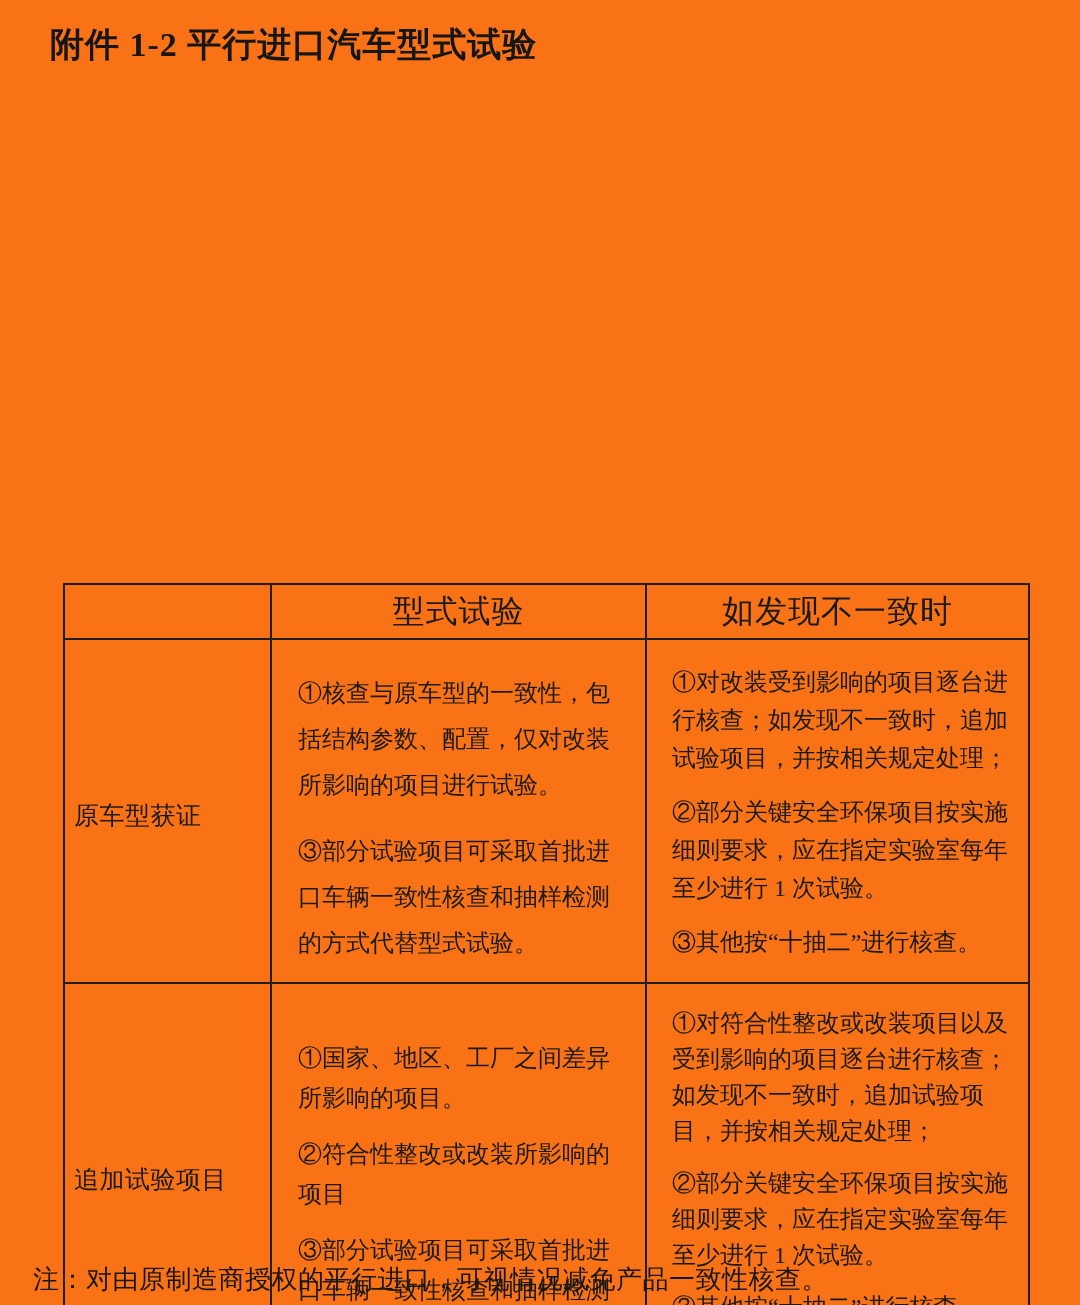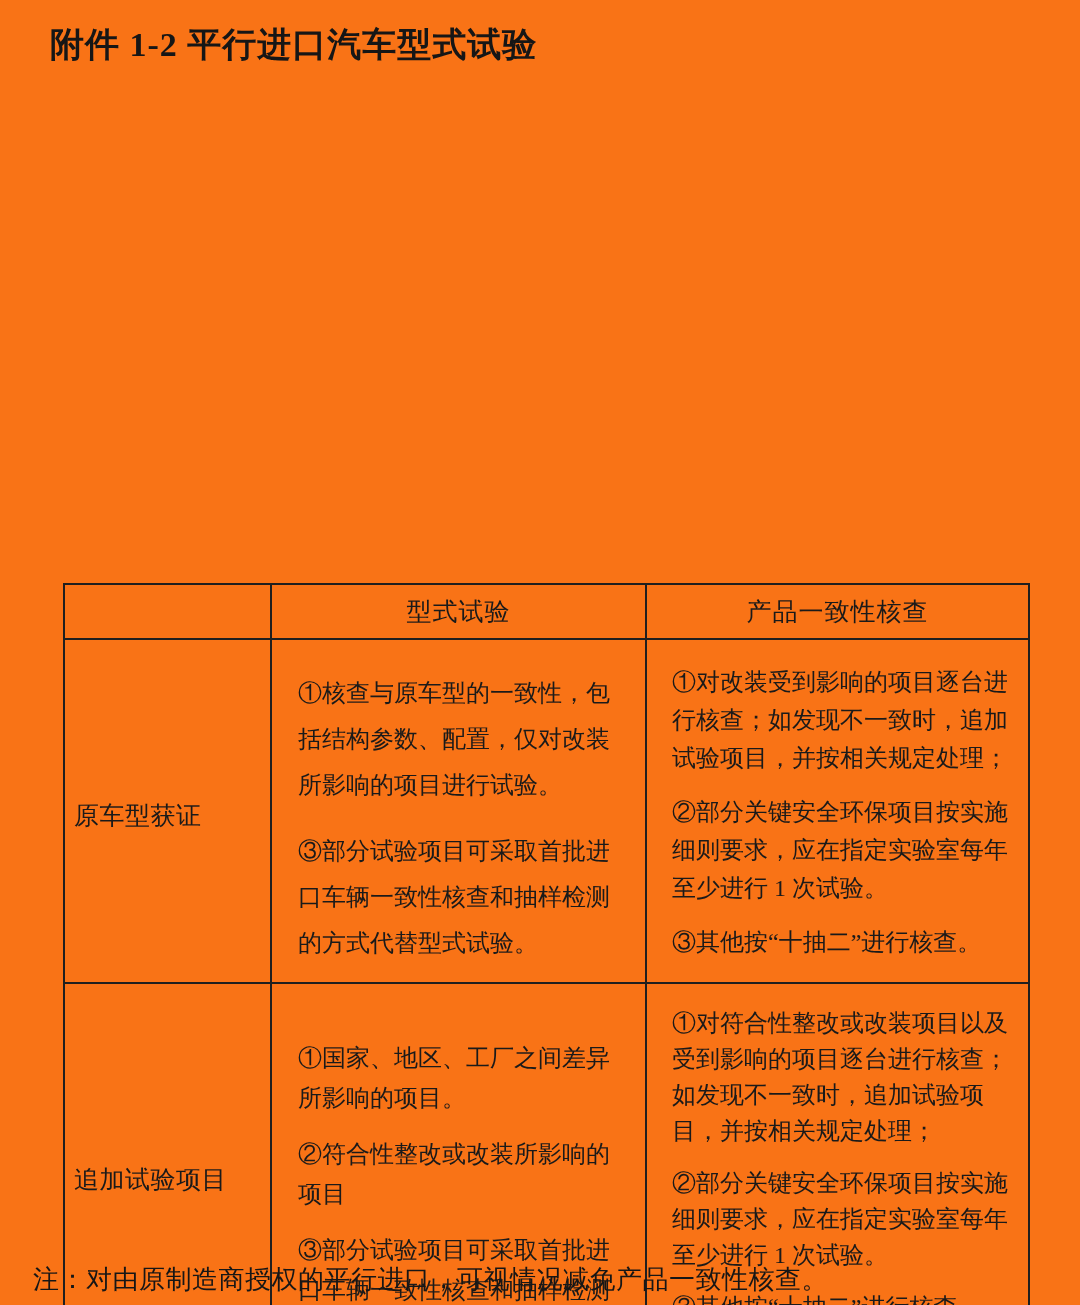--- a/index.html
+++ b/index.html
@@ -51,21 +51,21 @@
   .doc-table col.c3 { width: 383px; }
   .doc-table td {
     border: 2px solid #1f1f1f;
     overflow: hidden;
     box-sizing: border-box;
   }
   .doc-table tr.hdr td {
     height: 55px;
     text-align: center;
     vertical-align: middle;
-    font-size: 25px;
+    font-size: 32px;
     letter-spacing: 1px;
   }
   .doc-table tr.r0 td { height: 284px; }
   .doc-table tr.r1 td { height: 285px; border-radius: 29px; }
   .doc-table tr.r2 td { height: 51px; }
   td.label-cell {
     vertical-align: middle;
     padding: 8px 4px 0 9px;
     font-size: 25px;
     letter-spacing: 0.5px;
@@ -114,21 +114,21 @@
   <table class="doc-table">
     <colgroup>
       <col class="c1">
         <col class="c2">
         <col class="c3">
     </colgroup>
     <tbody>
       <tr class="hdr">
         <td></td>
         <td>型式试验</td>
-        <td>产品一致性核查</td>
+        <td>如发现不一致时</td>
       </tr>
 
       <tr class="r0">
         <td class="label-cell">原车型获证</td>
         <td class="content-cell tt0">
           <p>①核查与原车型的一致性，包括结构参数、配置，仅对改装所影响的项目进行试验。</p>
           <p>③部分试验项目可采取首批进口车辆一致性核查和抽样检测的方式代替型式试验。</p>
         </td>
         <td class="content-cell cc0">
           <p>①对改装受到影响的项目逐台进行核查；如发现不一致时，追加试验项目，并按相关规定处理；</p>

